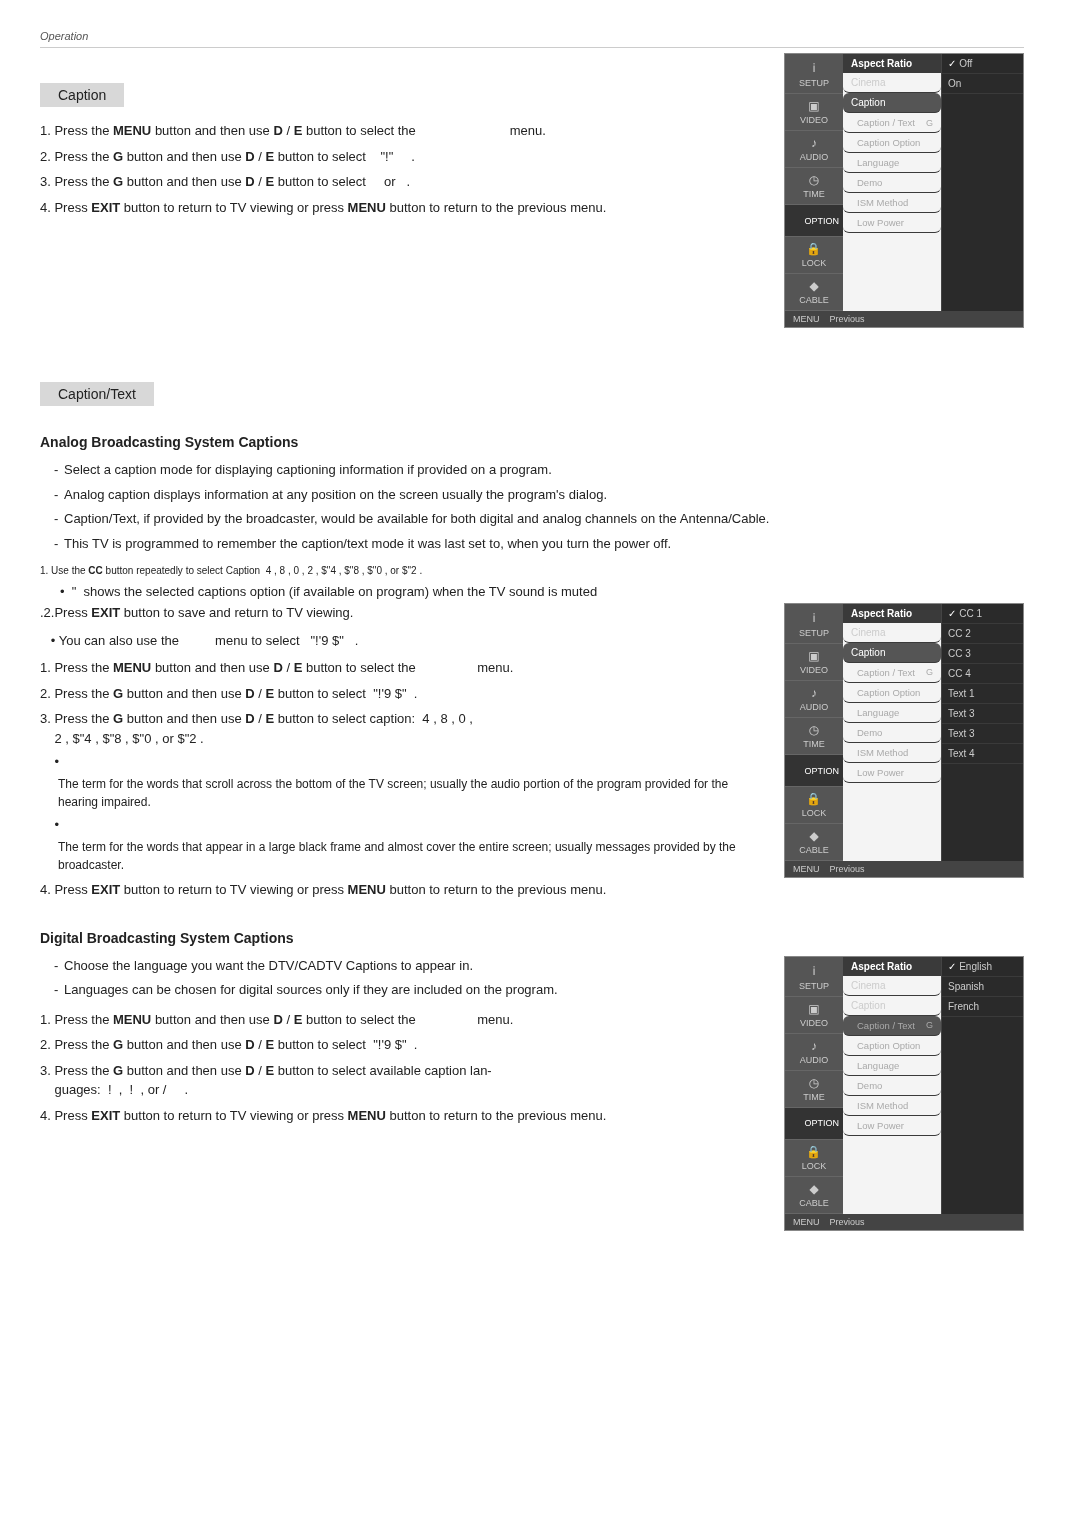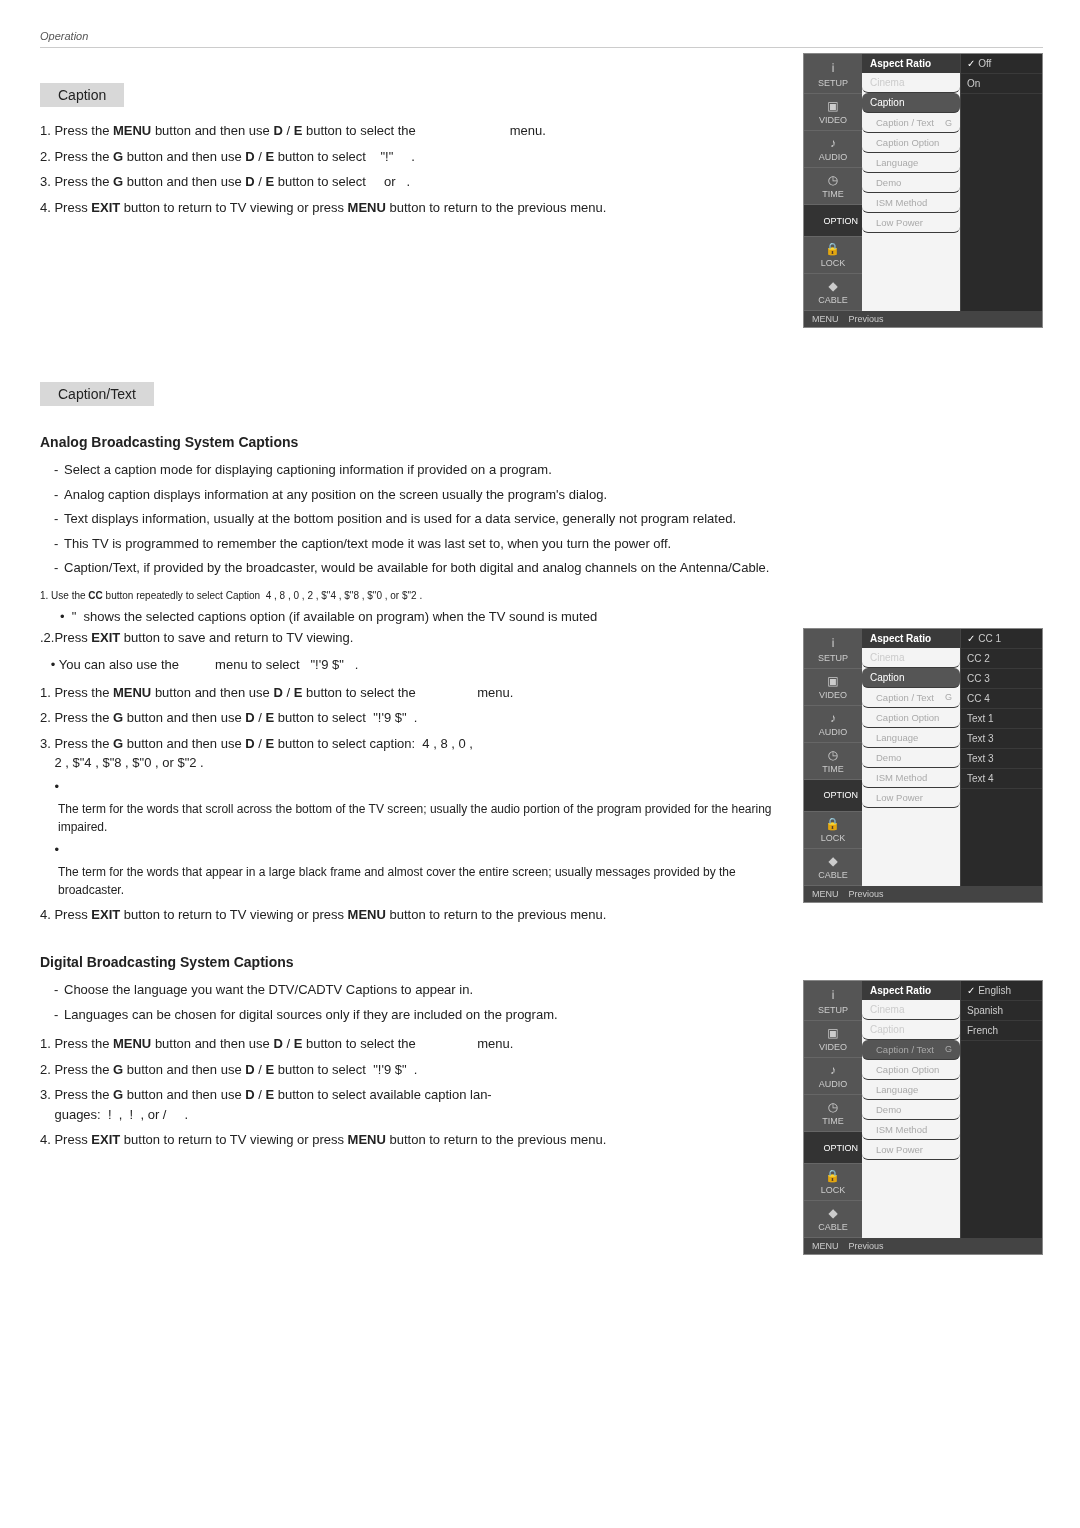--- a/index.html
+++ b/index.html
@@ -5,21 +5,21 @@
     * { margin: 0; padding: 0; box-sizing: border-box; }
     body {
       width: 1080px;
       min-height: 1528px;
       background: #fff;
       font-family: Arial, sans-serif;
       font-size: 13px;
       color: #222;
     }
     .page-container {
-      padding: 30px 37px 40px 40px;
+      padding: 30px 56px 40px 40px;
     }
     .operation-header {
       font-size: 11px;
       color: #555;
       font-style: italic;
       margin-bottom: 5px;
       padding-bottom: 5px;
       border-bottom: 1px solid #ccc;
     }
     .section-title-box {
@@ -267,23 +267,22 @@
   </div>
 
   <div class="section-block">
     <div class="section-title-box">Caption/Text</div>
 
     <div class="subsection-title">Analog Broadcasting System Captions</div>
 
     <ul class="bullet-list">
       <li>Select a caption mode for displaying captioning information if provided on a program.</li>
       <li>Analog caption displays information at any position on the screen usually the program's dialog.</li>
-      <li>Text displays information, usually at the bottom position and is used for a data service, generally not program related.</li>
+      <li>Caption/Text, if provided by the broadcaster, would be available for both digital and analog channels on the Antenna/Cable.</li>
       <li>This TV is programmed to remember the caption/text mode it was last set to, when you turn the power off.</li>
-      <li>Caption/Text, if provided by the broadcaster, would be available for both digital and analog channels on the Antenna/Cable.</li>
     </ul>
 
     <div class="two-col">
       <div class="left-col">
         <div style="margin-bottom:6px;font-size:10px;line-height:1.5;">
           1. Use the <span class="inline-bold">CC</span> button repeatedly to select Caption &nbsp;4 ,&nbsp;8 ,&nbsp;0 ,&nbsp;2 ,&nbsp;$"4 ,&nbsp;$"8 ,&nbsp;$"0 ,&nbsp;or $"2 .
         </div>
         <div style="margin-left:20px;margin-bottom:4px;font-size:13px;">
           • &nbsp;"&nbsp; shows the selected captions option (if available on program) when the TV sound is muted
         </div>

